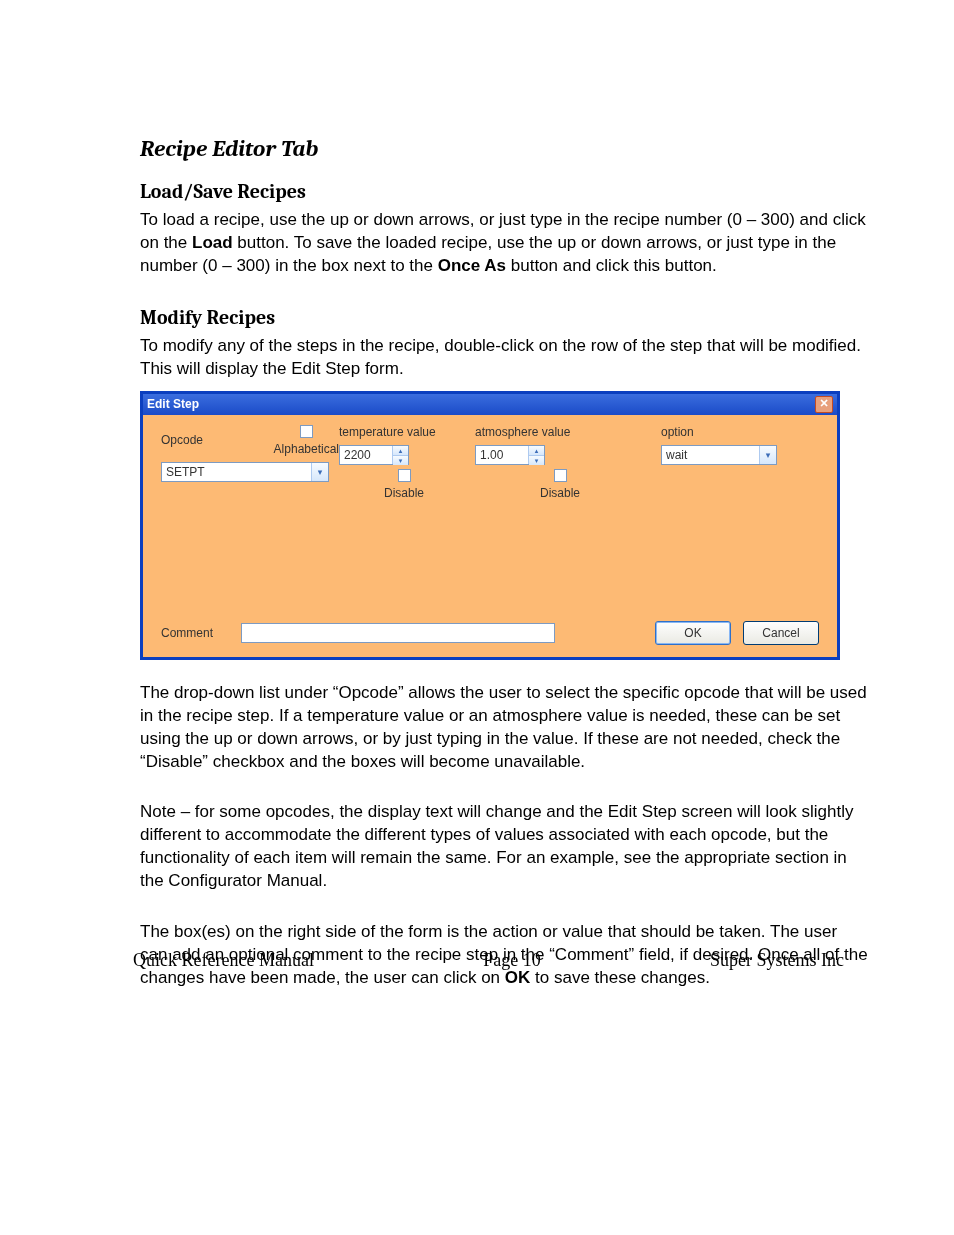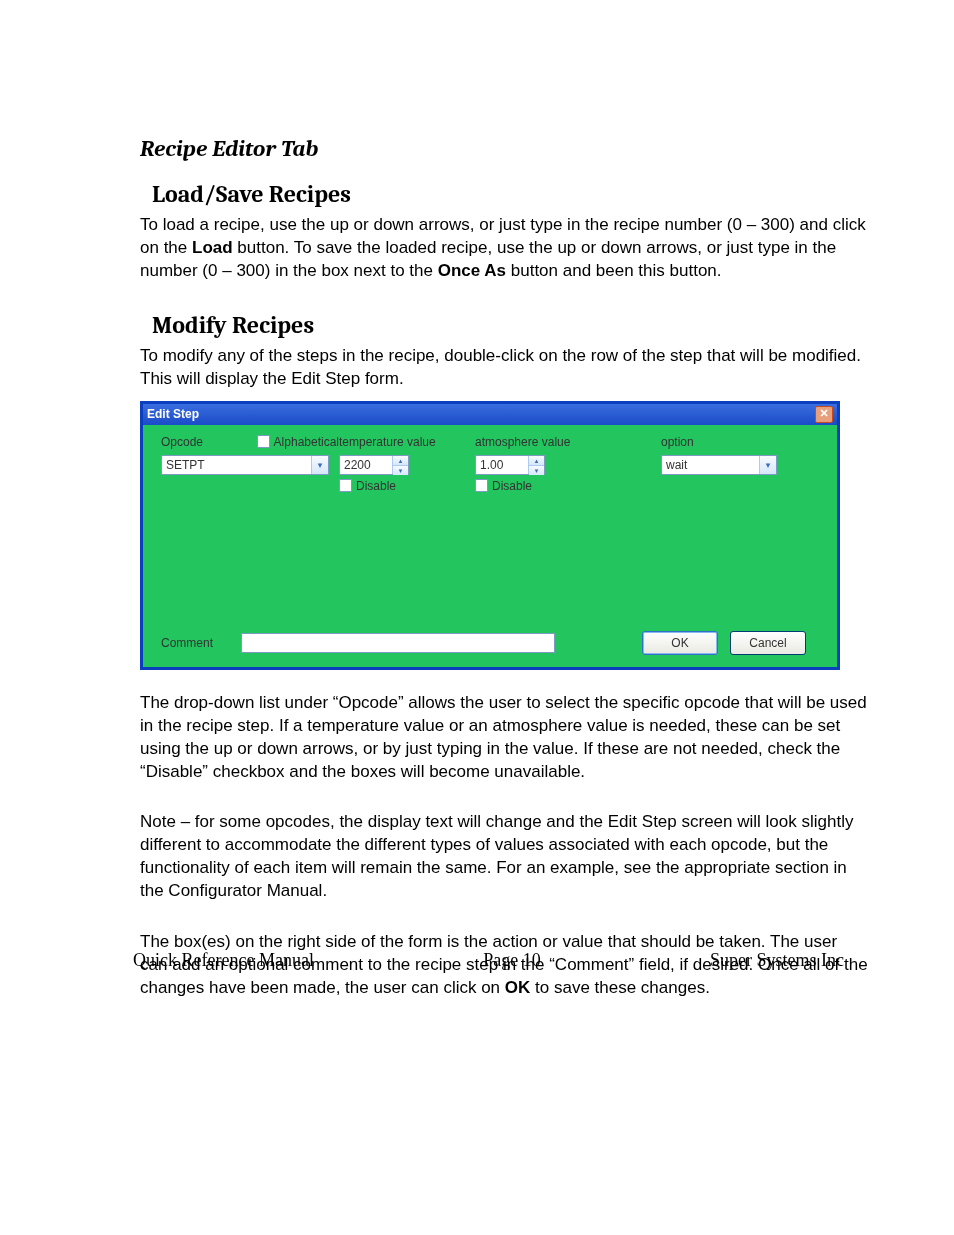--- a/index.html
+++ b/index.html
@@ -19,34 +19,34 @@
   .sec-title {
     font-family: "Cambria", Georgia, serif;
     font-weight: bold;
     font-style: italic;
     font-size: 23px;
     margin: 0 0 18px 0;
   }
   .sub-title {
     font-family: "Cambria", Georgia, serif;
     font-weight: bold;
-    font-size: 24px;
-    margin: 0 0 6px 12px;
+    font-size: 20px;
+    margin: 0 0 6px 0;
   }
   .body-text {
     font-size: 17px;
     line-height: 1.35;
     margin: 0 0 4px 0;
   }
   .body-block { margin-bottom: 28px; }
   b { font-weight: bold; }
   .edit-step-fig {
     width: 700px;
     border: 3px solid #0b3fbf;
-    background: #22c55e;
+    background: #fdba74;
     margin: 8px 0 22px 0;
     box-sizing: border-box;
   }
   .titlebar {
     background: linear-gradient(#3a6dde, #1b4bc8);
     color: #fff;
     font-size: 12px;
     font-weight: bold;
     padding: 2px 4px;
     display: flex;
@@ -87,20 +87,21 @@
   .col-option { width: 150px; margin-left: 16px;}
   .label {
     display: block;
     margin-bottom: 6px;
   }
   .chk-row {
     display: flex;
     align-items: center;
     gap: 4px;
     margin-top: 4px;
+    flex-direction: column;
   }
   .chk {
     width: 13px; height: 13px;
     border: 1px solid #7d9bc2;
     background: #fff;
     box-sizing: border-box;
     cursor: pointer;
   }
   .select, .spinner, .text-in {
     background: #fff;
@@ -154,21 +155,21 @@
   .col-opcode .top-row {
     display: flex;
     justify-content: space-between;
     align-items: center;
     margin-bottom: 6px;
   }
 
   .bottom-row {
     position: absolute;
     left: 18px;
-    right: 31px;
+    right: 18px;
     bottom: 12px;
     display: flex;
     align-items: center;
     gap: 12px;
   }
   .comment-label { width: 68px; }
   .comment-input {
     flex: 0 0 314px;
     height: 20px;
     border: 1px solid #7d9bc2;
@@ -209,21 +210,21 @@
 <body>
 
 <div class="page">
 
   <h2 class="sec-title">Recipe Editor Tab</h2>
 
   <h3 class="sub-title">Load/Save Recipes</h3>
 
   <div class="body-block">
     <p class="body-text">
-      <span>To load a recipe, use the up or down arrows, or just type in the recipe number (0 – 300) and click on the </span><b>Load</b><span> button.  To save the loaded recipe, use the up or down arrows, or just type in the number (0 – 300) in the box next to the </span><b>Once As</b><span> button and been this button.</span>
+      <span>To load a recipe, use the up or down arrows, or just type in the recipe number (0 – 300) and click on the </span><b>Load</b><span> button.  To save the loaded recipe, use the up or down arrows, or just type in the number (0 – 300) in the box next to the </span><b>Once As</b><span> button and click this button.</span>
     </p>
   </div>
 
   <h3 class="sub-title">Modify Recipes</h3>
 
   <p class="body-text" style="margin-bottom:10px;">To modify any of the steps in the recipe, double-click on the row of the step that will be modified. This will display the Edit Step form.</p>
 
   <div class="edit-step-fig">
     <div class="titlebar">
       <span>Edit Step</span>

